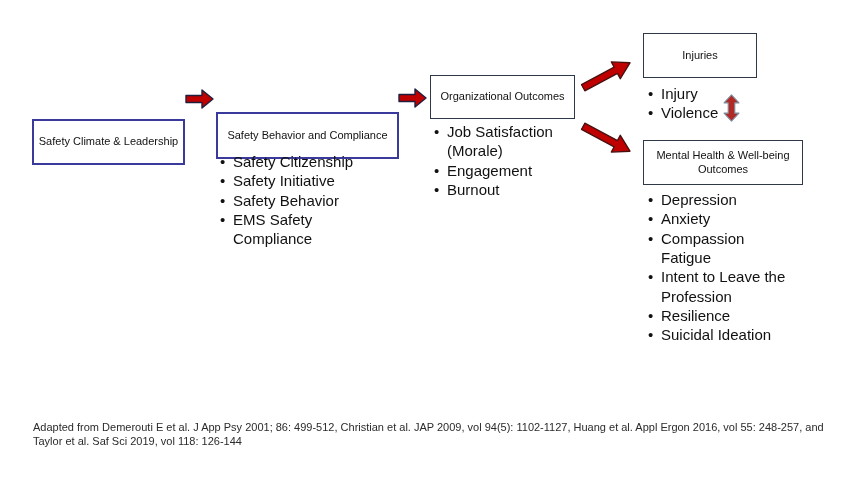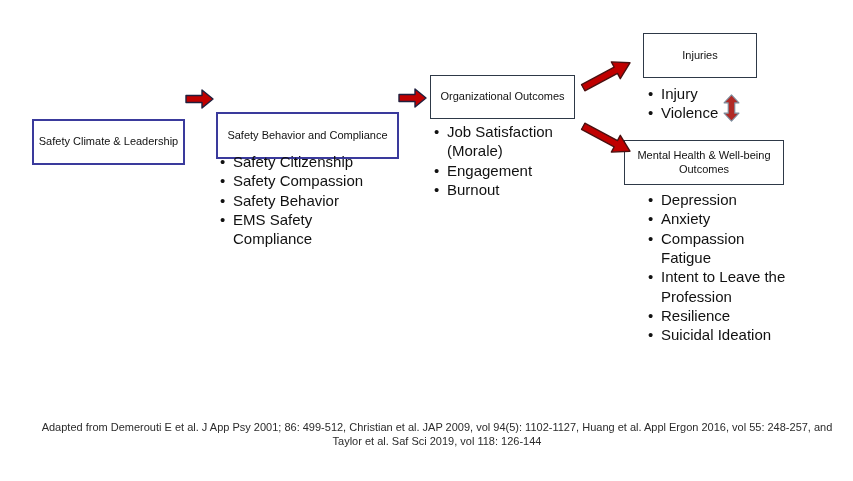--- a/index.html
+++ b/index.html
@@ -26,21 +26,21 @@
     font-size: 11px;
     line-height: 1.22;
     color: #111111;
   }
   .hbox.blue { border: 2px solid var(--box-border-blue, #3A3A9C); }
   .hbox.dark { border: 1.5px solid var(--box-border-dark, #2E3947); }
   #box1 { left: 32px;  top: 74px;  width: 149px; height: 42px; margin-top: 45px; }
   #box2 { left: 216px; top: 74px;  width: 179px; height: 43px; margin-top: 38px; }
   #box3 { left: 430px; top: 75px;  width: 143px; height: 42px; }
   #box4 { left: 643px; top: 33px;  width: 112px; height: 43px; }
-  #box5 { left: 624px; top: 140px; width: 158px; height: 43px; justify-content: flex-end; }
+  #box5 { left: 643px; top: 140px; width: 158px; height: 43px; justify-content: flex-end; }
 
   ul.blist {
     position: absolute;
     margin: 0;
     padding: 0;
     list-style: none;
     font-size: 15px;
     line-height: 1.29;
     color: #111111;
   }
@@ -82,21 +82,20 @@
   #arrowV { left: 722px; top: 94px; width: 19px; height: 28px; }
 
   #footnote {
     position: absolute;
     left: 33px;
     top: 420px;
     width: 808px;
     font-size: 11px;
     line-height: 1.3;
     color: #2b2b2b;
-    text-align: center;
   }
 </style>
 </head>
 <body>
 
 <div id="stage">
 
   <div class="hbox blue" id="box1">
     <span>Safety Climate &amp; Leadership</span>
   </div>
@@ -125,21 +124,21 @@
   <svg id="arrowDown" class="arrow diag" viewBox="0 0 56 22">
     <polygon points="1,7.5 38,7.5 38,1.5 54,11 38,20.5 38,14.5 1,14.5"></polygon>
   </svg>
   <svg id="arrowV" class="arrow vdouble" viewBox="0 0 20 30">
     <polygon points="10,1 18,9.5 13.5,9.5 13.5,20.5 18,20.5 10,29 2,20.5 6.5,20.5 6.5,9.5 2,9.5"></polygon>
   </svg>
 
 
   <ul class="blist" id="list2">
     <li>Safety Citizenship</li>
-    <li>Safety Compassion</li>
+    <li>Safety Initiative</li>
     <li>Safety Behavior</li>
     <li>EMS Safety Compliance</li>
   </ul>
 
   <ul class="blist" id="list3">
     <li>Job Satisfaction (Morale)</li>
     <li>Engagement</li>
     <li>Burnout</li>
   </ul>
 

